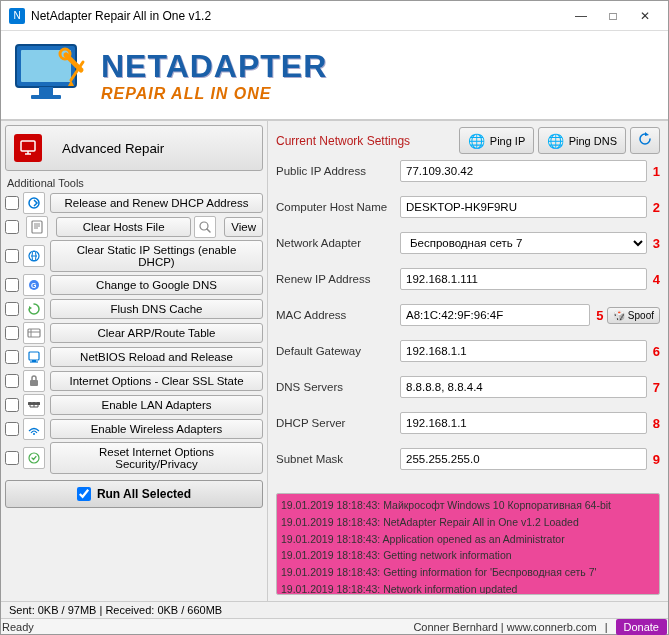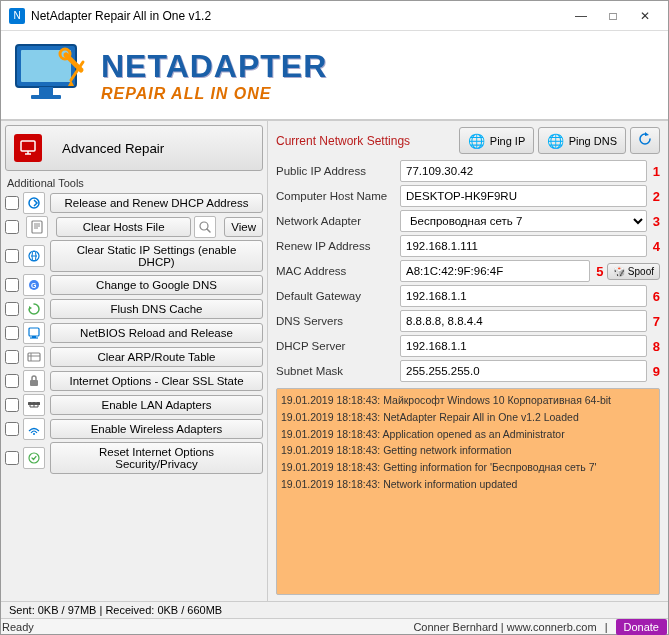--- a/index.html
+++ b/index.html
@@ -219,22 +219,22 @@
       border: 1px solid #aaa;
       border-radius: 3px;
       padding: 3px 6px;
       cursor: pointer;
       font-size: 14px;
     }
 
     .network-grid {
       display: grid;
       grid-template-columns: 120px 1fr;
-      gap: 3px 4px;
-      margin-bottom: 6px;
+      gap: 14px 4px;
+      margin-bottom: 23px;
     }
     .field-label {
       font-size: 11.5px;
       color: #333;
       display: flex;
       align-items: center;
     }
     .field-value-row {
       display: flex;
       align-items: center;
@@ -267,21 +267,21 @@
     .network-select {
       flex: 1;
       border: 1px solid #bbb;
       border-radius: 2px;
       padding: 2px 5px;
       font-size: 11.5px;
       background: #fff;
       height: 22px;
     }
     .log-area {
-      background: #fdba74;
+      background: #ec4899;
       border: 1px solid #bbb;
       border-radius: 2px;
       padding: 4px;
       font-size: 10.5px;
       color: #333;
       flex: 1;
       overflow-y: auto;
       line-height: 1.5;
       min-height: 80px;
     }
@@ -458,41 +458,41 @@
         </div>
         <button class="tool-btn">
           <span>Flush DNS Cache</span>
         </button>
       </div>
 
       <div class="tool-row">
         <input type="checkbox" class="tool-checkbox" style="">
         <div class="tool-icon-box">
           <svg width="14" height="14" viewBox="0 0 14 14">
+            <rect x="1" y="3" width="12" height="8" rx="1" fill="none" stroke="#888" stroke-width="1.2"></rect>
+            <line x1="1" y1="6" x2="13" y2="6" stroke="#888" stroke-width="1"></line>
+            <line x1="4" y1="3" x2="4" y2="11" stroke="#888" stroke-width="1"></line>
+          </svg>
+        </div>
+        <button class="tool-btn">
+          <span>Clear ARP/Route Table</span>
+        </button>
+      </div>
+
+      <div class="tool-row">
+        <input type="checkbox" class="tool-checkbox" style="">
+        <div class="tool-icon-box">
+          <svg width="14" height="14" viewBox="0 0 14 14">
             <rect x="2" y="2" width="10" height="8" rx="1" fill="none" stroke="#0078d7" stroke-width="1.2"></rect>
             <rect x="5" y="10" width="4" height="2" fill="#0078d7"></rect>
             <line x1="3" y1="12" x2="11" y2="12" stroke="#0078d7" stroke-width="1.2"></line>
           </svg>
         </div>
         <button class="tool-btn">
           <span>NetBIOS Reload and Release</span>
-        </button>
-      </div>
-
-      <div class="tool-row">
-        <input type="checkbox" class="tool-checkbox" style="">
-        <div class="tool-icon-box">
-          <svg width="14" height="14" viewBox="0 0 14 14">
-            <rect x="1" y="3" width="12" height="8" rx="1" fill="none" stroke="#888" stroke-width="1.2"></rect>
-            <line x1="1" y1="6" x2="13" y2="6" stroke="#888" stroke-width="1"></line>
-            <line x1="4" y1="3" x2="4" y2="11" stroke="#888" stroke-width="1"></line>
-          </svg>
-        </div>
-        <button class="tool-btn">
-          <span>Clear ARP/Route Table</span>
         </button>
       </div>
 
       <div class="tool-row">
         <input type="checkbox" class="tool-checkbox" style="">
         <div class="tool-icon-box">
           <svg width="14" height="14" viewBox="0 0 14 14">
             <rect x="3" y="6" width="8" height="6" rx="1" fill="#888"></rect>
             <path d="M5 6 V4 A2 2 0 0 1 9 4 V6" fill="none" stroke="#888" stroke-width="1.5"></path>
           </svg>
@@ -541,20 +541,24 @@
             <circle cx="7" cy="7" r="5" fill="none" stroke="#4caf50" stroke-width="1.2"></circle>
             <path d="M5 7 L6.5 8.5 L9 5.5" fill="none" stroke="#4caf50" stroke-width="1.2" stroke-linecap="round"></path>
           </svg>
         </div>
         <button class="tool-btn">
           <span>Reset Internet Options Security/Privacy</span>
         </button>
       </div>
 
 
+      <button class="run-all-btn">
+        <input type="checkbox" checked="" style="width: 14px; height: 14px; margin: 0px;">
+        <span>Run All Selected</span>
+      </button>
     </div>
 
     <div class="right-panel">
 
       <div class="network-header">
         <span class="network-title">Current Network Settings</span>
         <div class="header-btns">
           <button class="ping-btn">
             <span class="ping-icon">🌐</span>
             <span>Ping IP</span>

